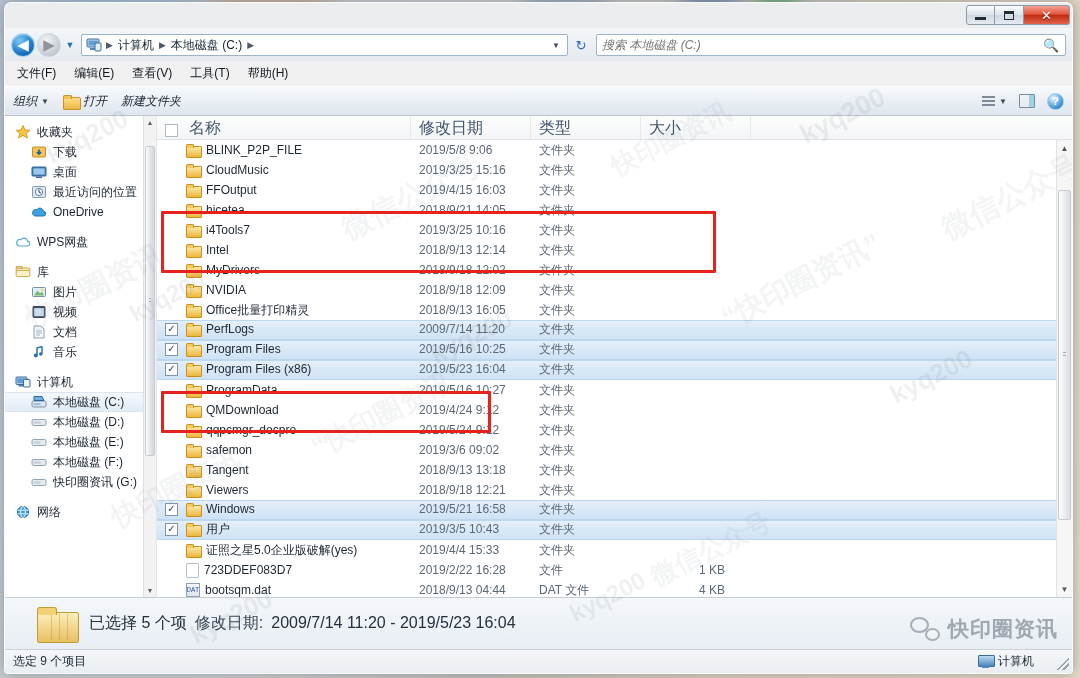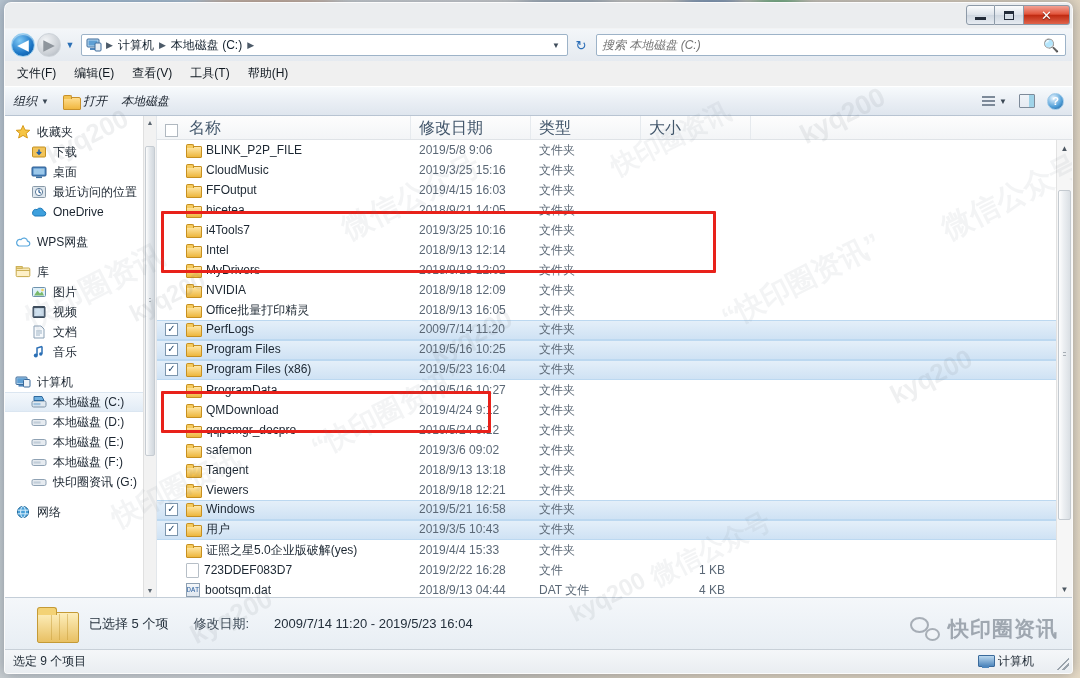--- a/index.html
+++ b/index.html
@@ -284,21 +284,21 @@
   }
   #details-folder-icon::before{
     content:""; position:absolute; left:2px; top:7px; width:40px; height:29px;
     background: linear-gradient(#fdeebb,#e8c063); border:1px solid #c49a36; border-radius:2px;
   }
   #details-folder-icon::after{
     content:""; position:absolute; left:2px; top:2px; width:18px; height:7px;
     background:#f3d275; border:1px solid #c49a36; border-bottom:none; border-radius:3px 3px 0 0;
   }
   .df-line { position:absolute; top:9px; width:1px; height:26px; background:rgba(196,154,54,.45); }
-  #details-text { font-size: 13px; color: #24303c; display:flex; gap:25px; align-items:baseline; }
+  #details-text { font-size: 16px; color: #24303c; display:flex; gap:8px; align-items:baseline; }
   #details-text .lbl { color: #3b4855; }
 
   
   #status-bar {
     flex: 0 0 24px; background: linear-gradient(#f5f7f9,#e9edf1);
     border-top: 1px solid #c8d0d8;
     display: flex; align-items: center; padding: 0 8px;
     font-size: 12px; color: #1d2833;
   }
   #status-right { margin-left: auto; display:flex; align-items:center; gap:5px; padding-right: 30px; }
@@ -409,21 +409,21 @@
   <div id="command-bar">
     <span class="cmd">
       <span>组织</span>
       <span class="caret">▼</span>
     </span>
     <span class="cmd">
       <span class="mini-folder"></span>
       <span>打开</span>
     </span>
     <span class="cmd">
-      <span>本地磁盘</span>
+      <span>新建文件夹</span>
     </span>
 
     <span id="command-right">
       <span class="cmd">
         <span class="view-icon">
             <i></i>
             <i></i>
             <i></i>
           </span>
         <span class="caret">▼</span>

